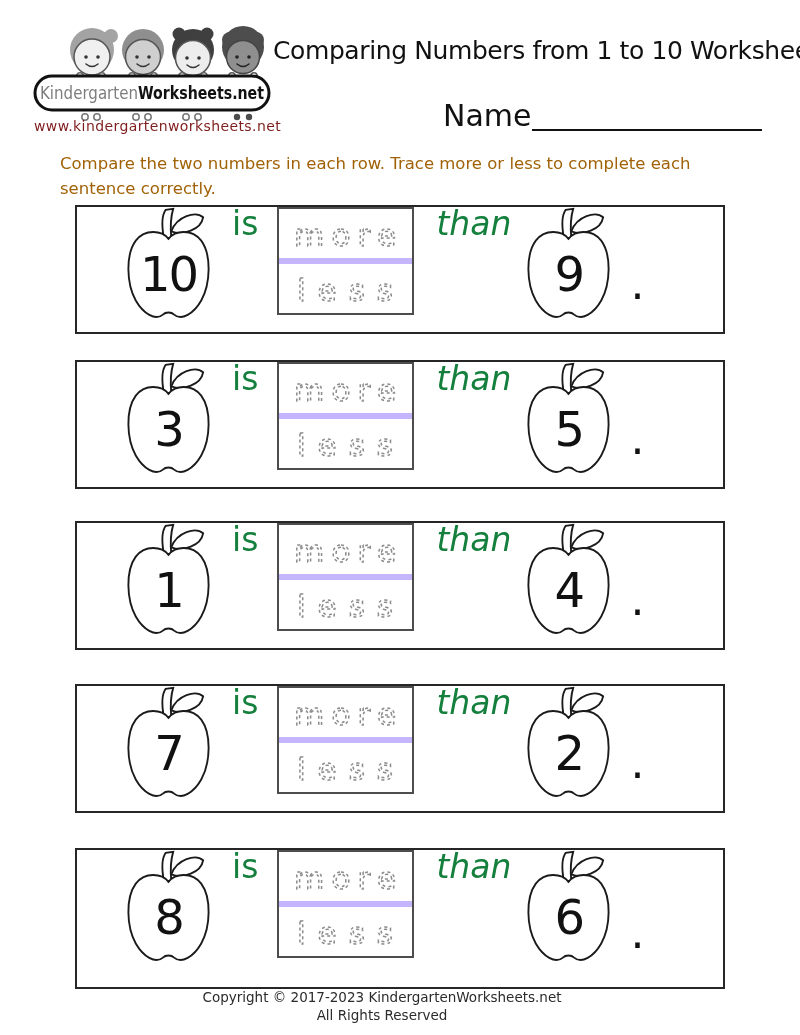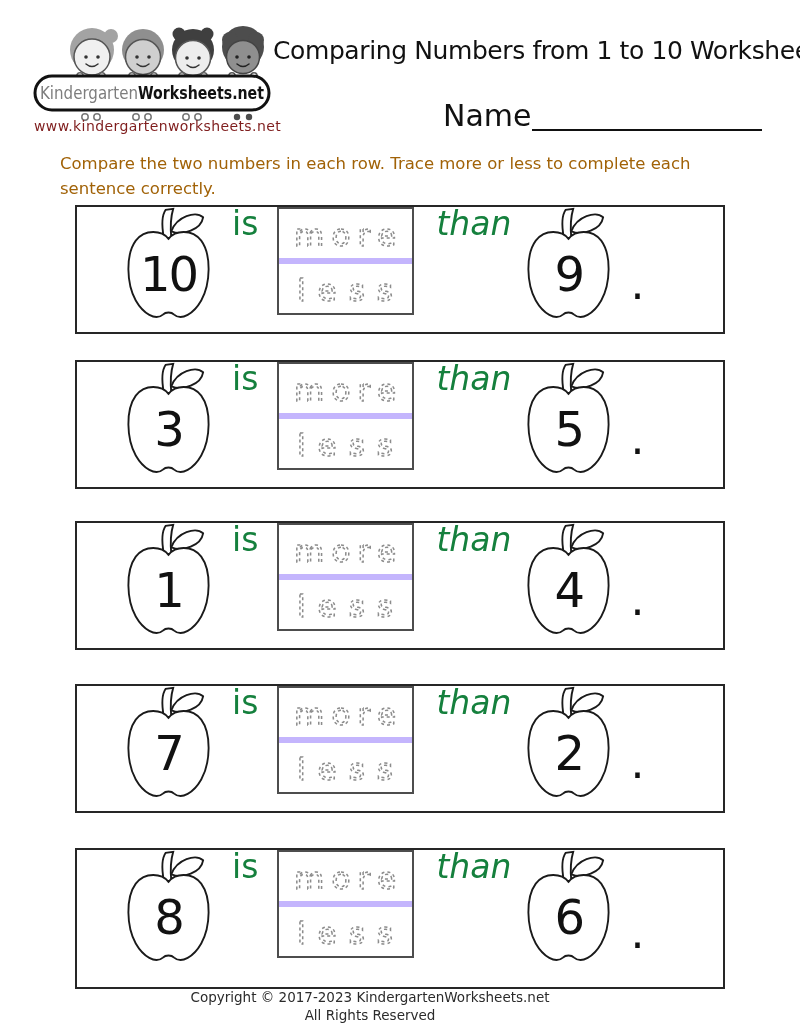--- a/index.html
+++ b/index.html
@@ -70,21 +70,21 @@
   }
   .trace-cell { height:49px; display:flex; align-items:center; justify-content:center; }
   .trace-cell + .trace-cell { border-top:6px solid #c4b5fd; }
   .trace-text {
     font-family:"DejaVu Sans", sans-serif; font-size:31px;
     fill:none; stroke:#8c8c8c; stroke-width:1.5; stroke-dasharray:3 3;
   }
 
   
   .footer {
-    position:absolute; left:4px; top:988px; width:732px; text-align:center;
+    position:absolute; left:16px; top:988px; width:732px; text-align:center;
     font-size:13.5px; line-height:18px; color:#2b2b2b;
   }
 </style>
 </head>
 <body>
 
 <div class="page">
 
   <div class="logo">
     <svg width="245" height="112" viewBox="0 0 245 112">

